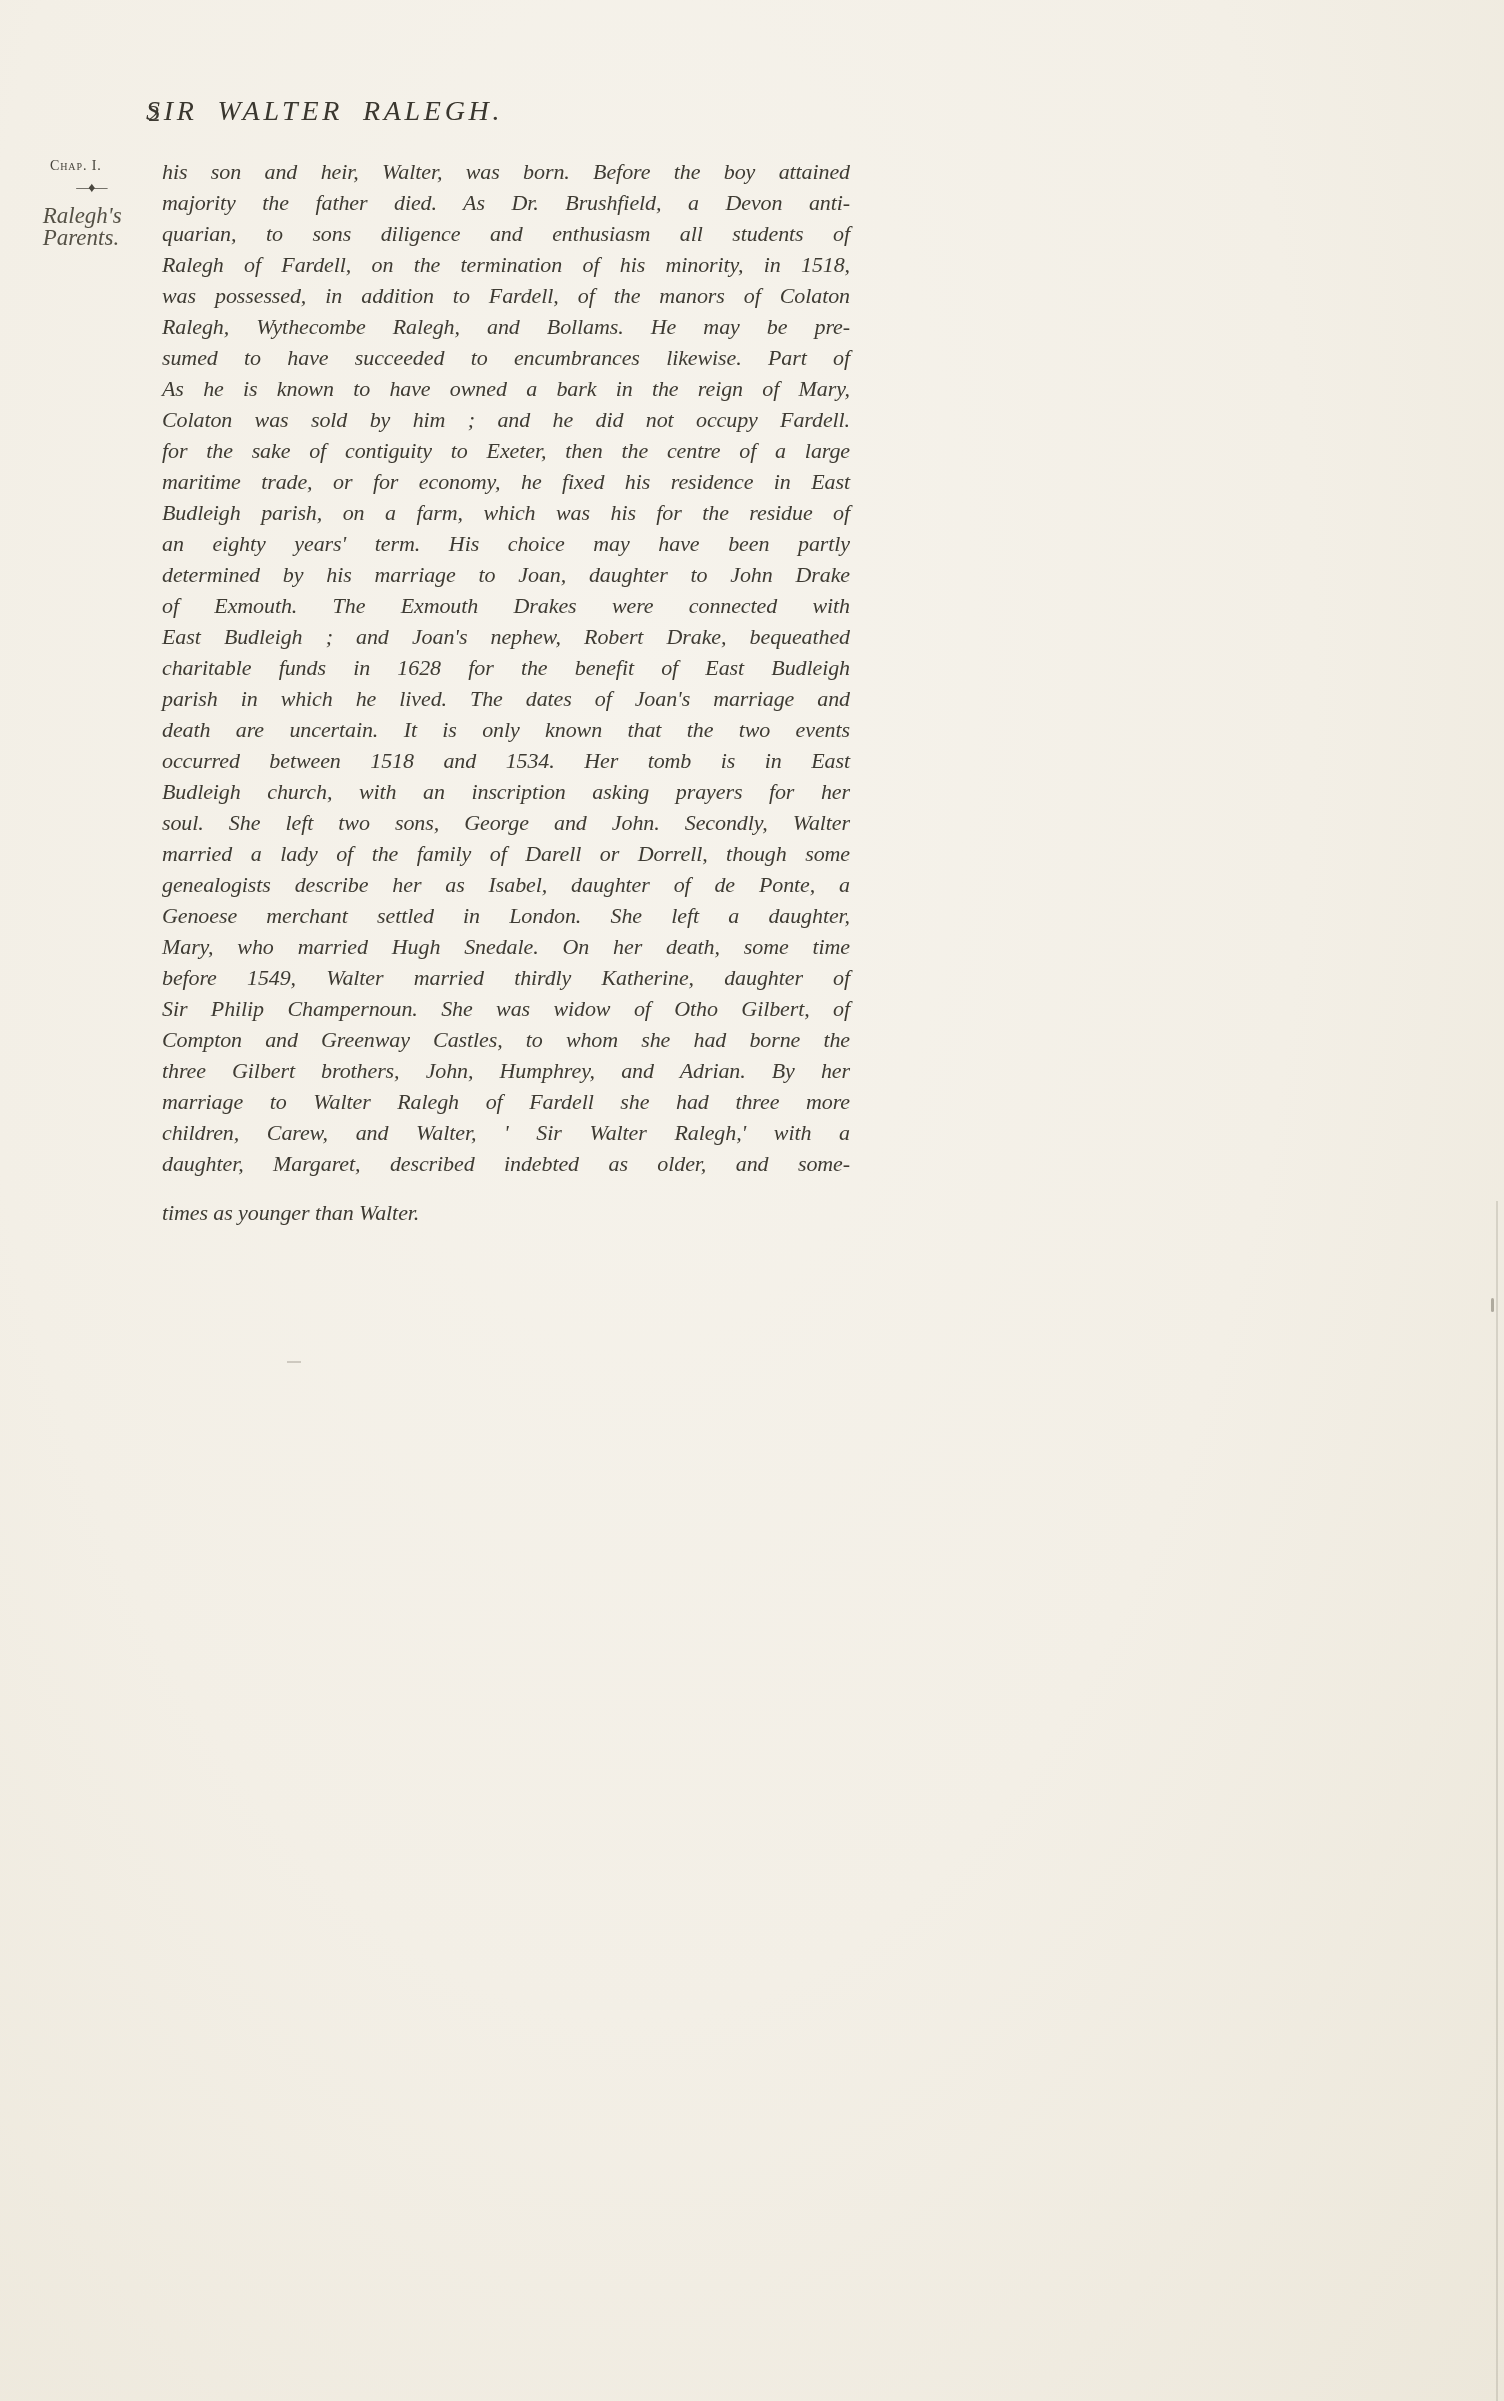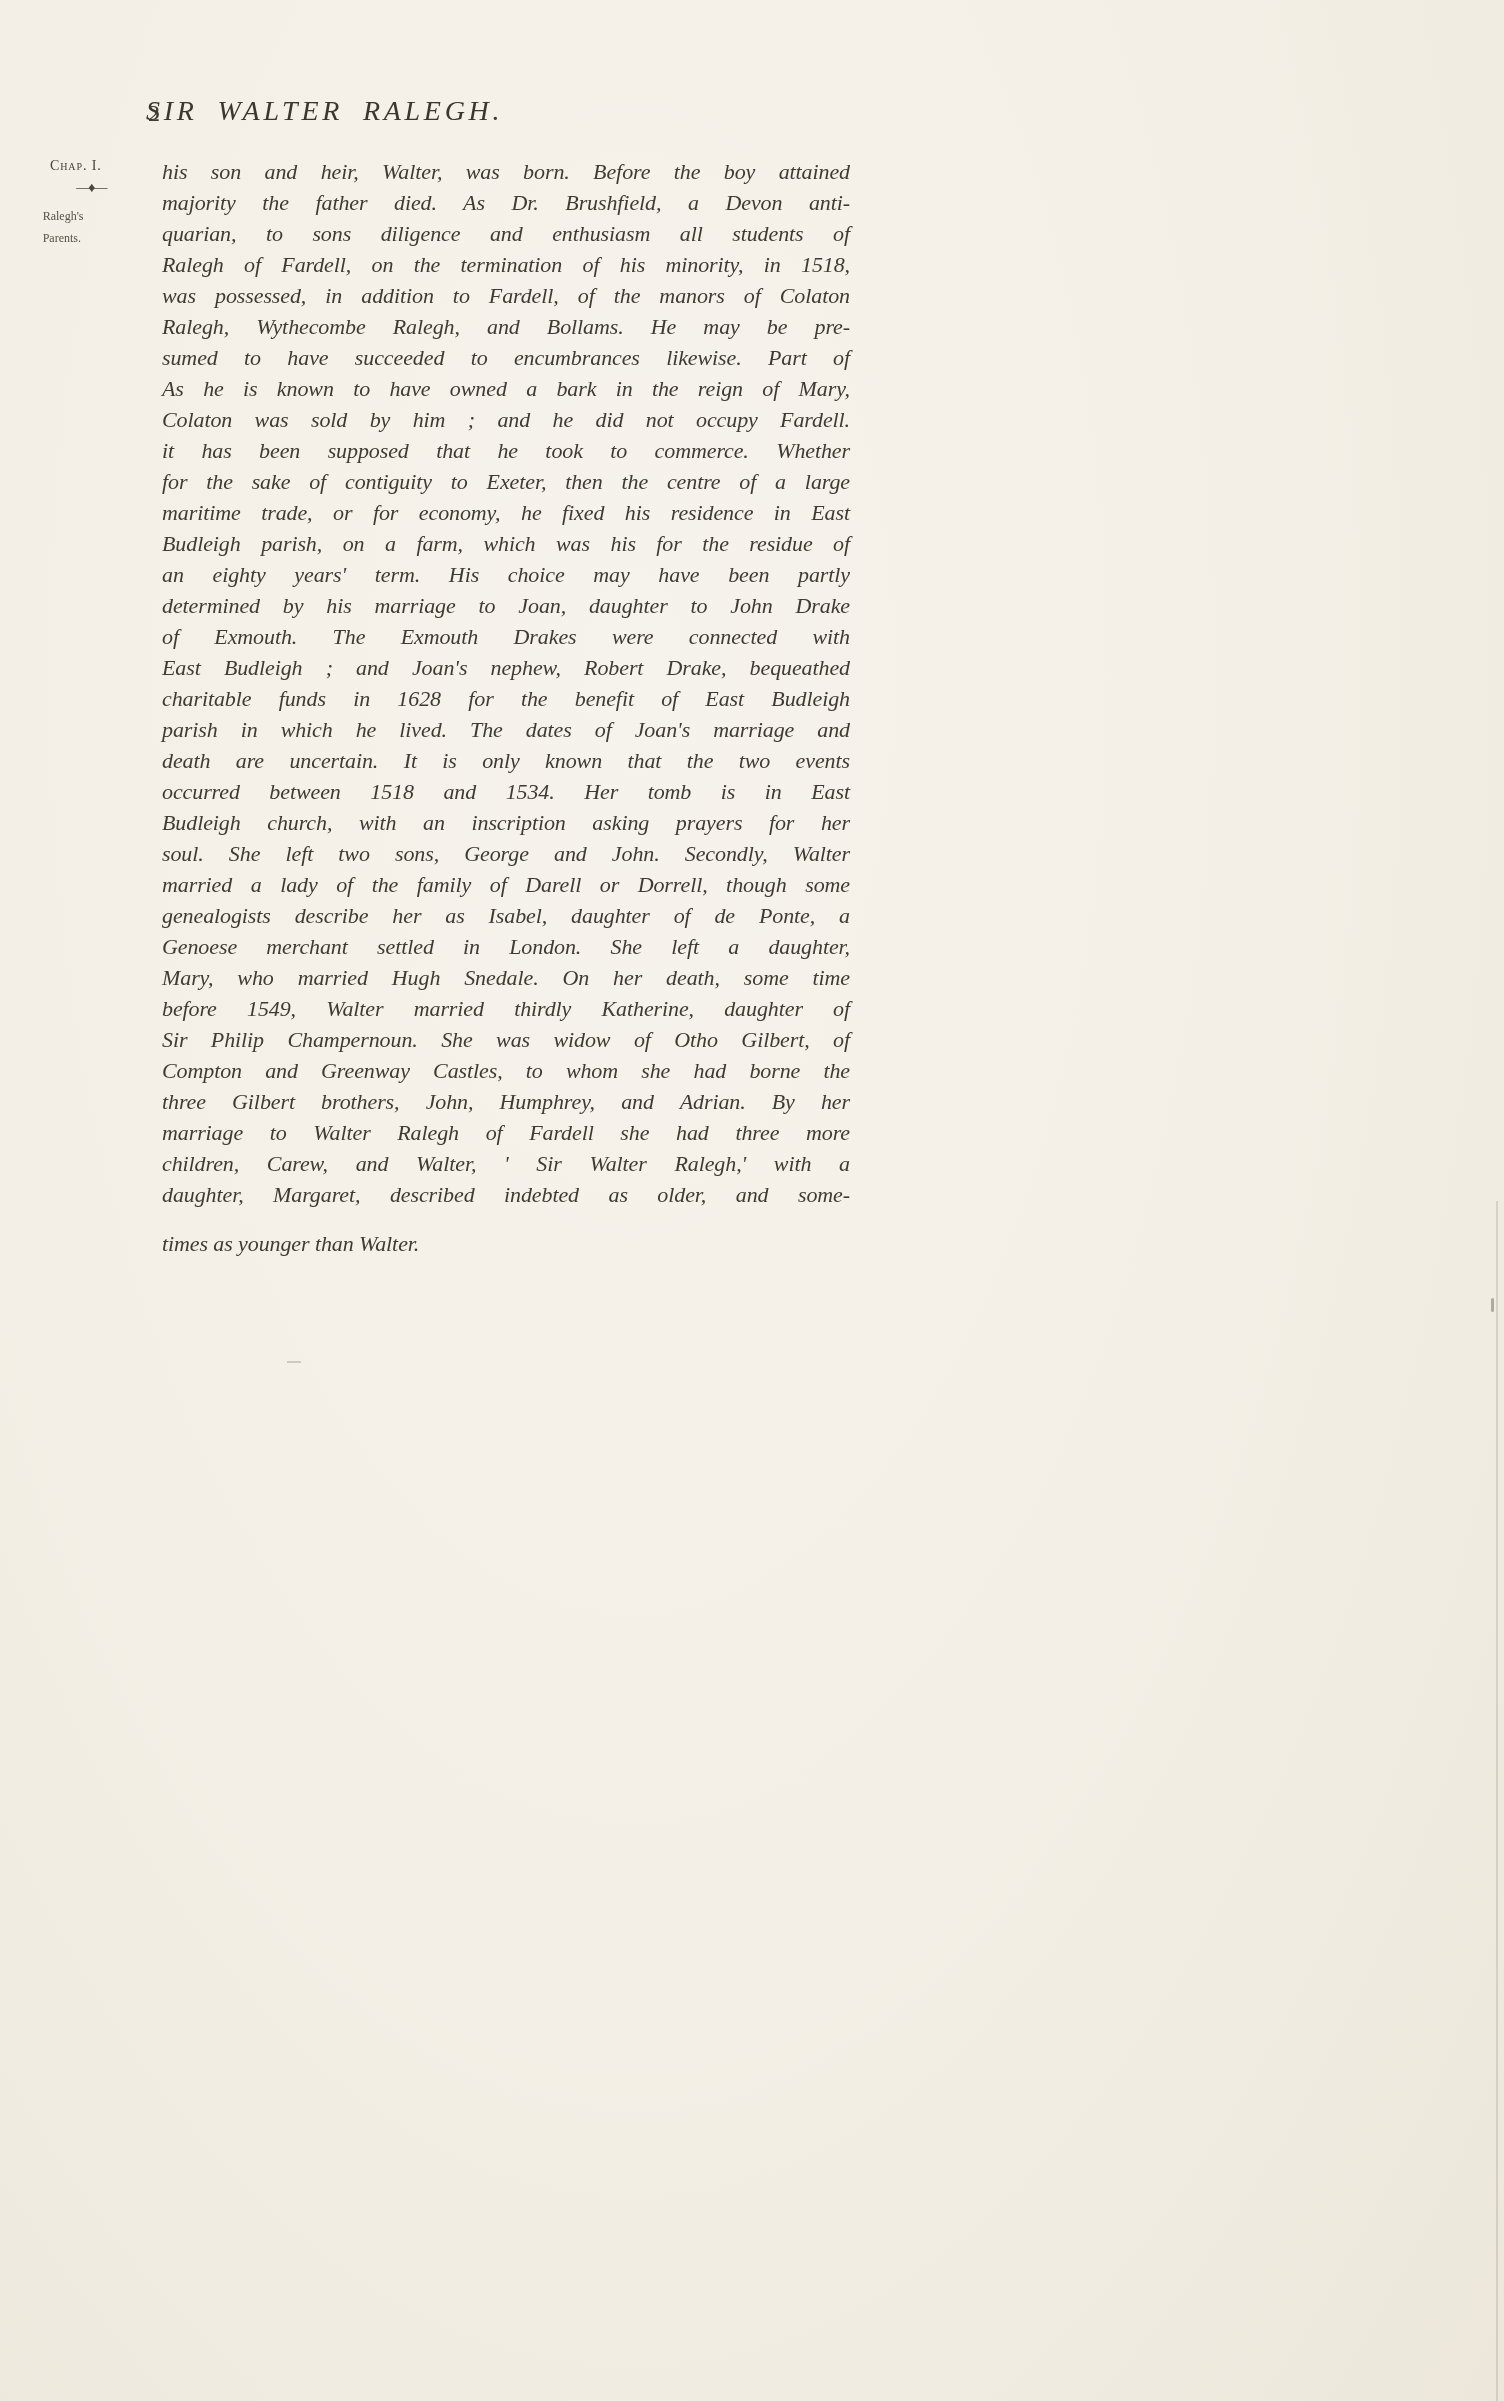--- a/index.html
+++ b/index.html
@@ -62,21 +62,22 @@
   }
   .ornament {
     margin-top: 5.6px;
     text-align: center;
     font-size: 14px;
     letter-spacing: -1.9px;
     color: #4a473f;
   }
   .margin-note {
     margin-top: 9.3px;
-    font-size: 12px;
+    font-style: italic;
+    font-size: 23px;
     line-height: 22px;
     color: #555146;
     padding-left: 3.7px;
   }
 
   
   .body-text {
     position: absolute;
     left: 162px;
     top: 156px;
@@ -146,21 +147,20 @@
   <div class="body-text">
       <div class="bline">his son and heir, Walter, was born.  Before the boy attained</div>
       <div class="bline">majority the father died.  As Dr. Brushfield, a Devon anti-</div>
       <div class="bline">quarian, to sons diligence and enthusiasm all students of</div>
       <div class="bline">Ralegh of Fardell, on the termination of his minority, in 1518,</div>
       <div class="bline">was possessed, in addition to Fardell, of the manors of Colaton</div>
       <div class="bline">Ralegh, Wythecombe Ralegh, and Bollams.  He may be pre-</div>
       <div class="bline">sumed to have succeeded to encumbrances likewise.  Part of</div>
       <div class="bline">As he is known to have owned a bark in the reign of Mary,</div>
       <div class="bline">Colaton was sold by him ; and he did not occupy Fardell.</div>
-      <div class="bline">it has been supposed that he took to commerce.  Whether</div>
       <div class="bline">for the sake of contiguity to Exeter, then the centre of a large</div>
       <div class="bline">maritime trade, or for economy, he fixed his residence in East</div>
       <div class="bline">Budleigh parish, on a farm, which was his for the residue of</div>
       <div class="bline">an eighty years' term.  His choice may have been partly</div>
       <div class="bline">determined by his marriage to Joan, daughter to John Drake</div>
       <div class="bline">of Exmouth.  The Exmouth Drakes were connected with</div>
       <div class="bline">East Budleigh ; and Joan's nephew, Robert Drake, bequeathed</div>
       <div class="bline">charitable funds in 1628 for the benefit of East Budleigh</div>
       <div class="bline">parish in which he lived.  The dates of Joan's marriage and</div>
       <div class="bline">death are uncertain.  It is only known that the two events</div>

